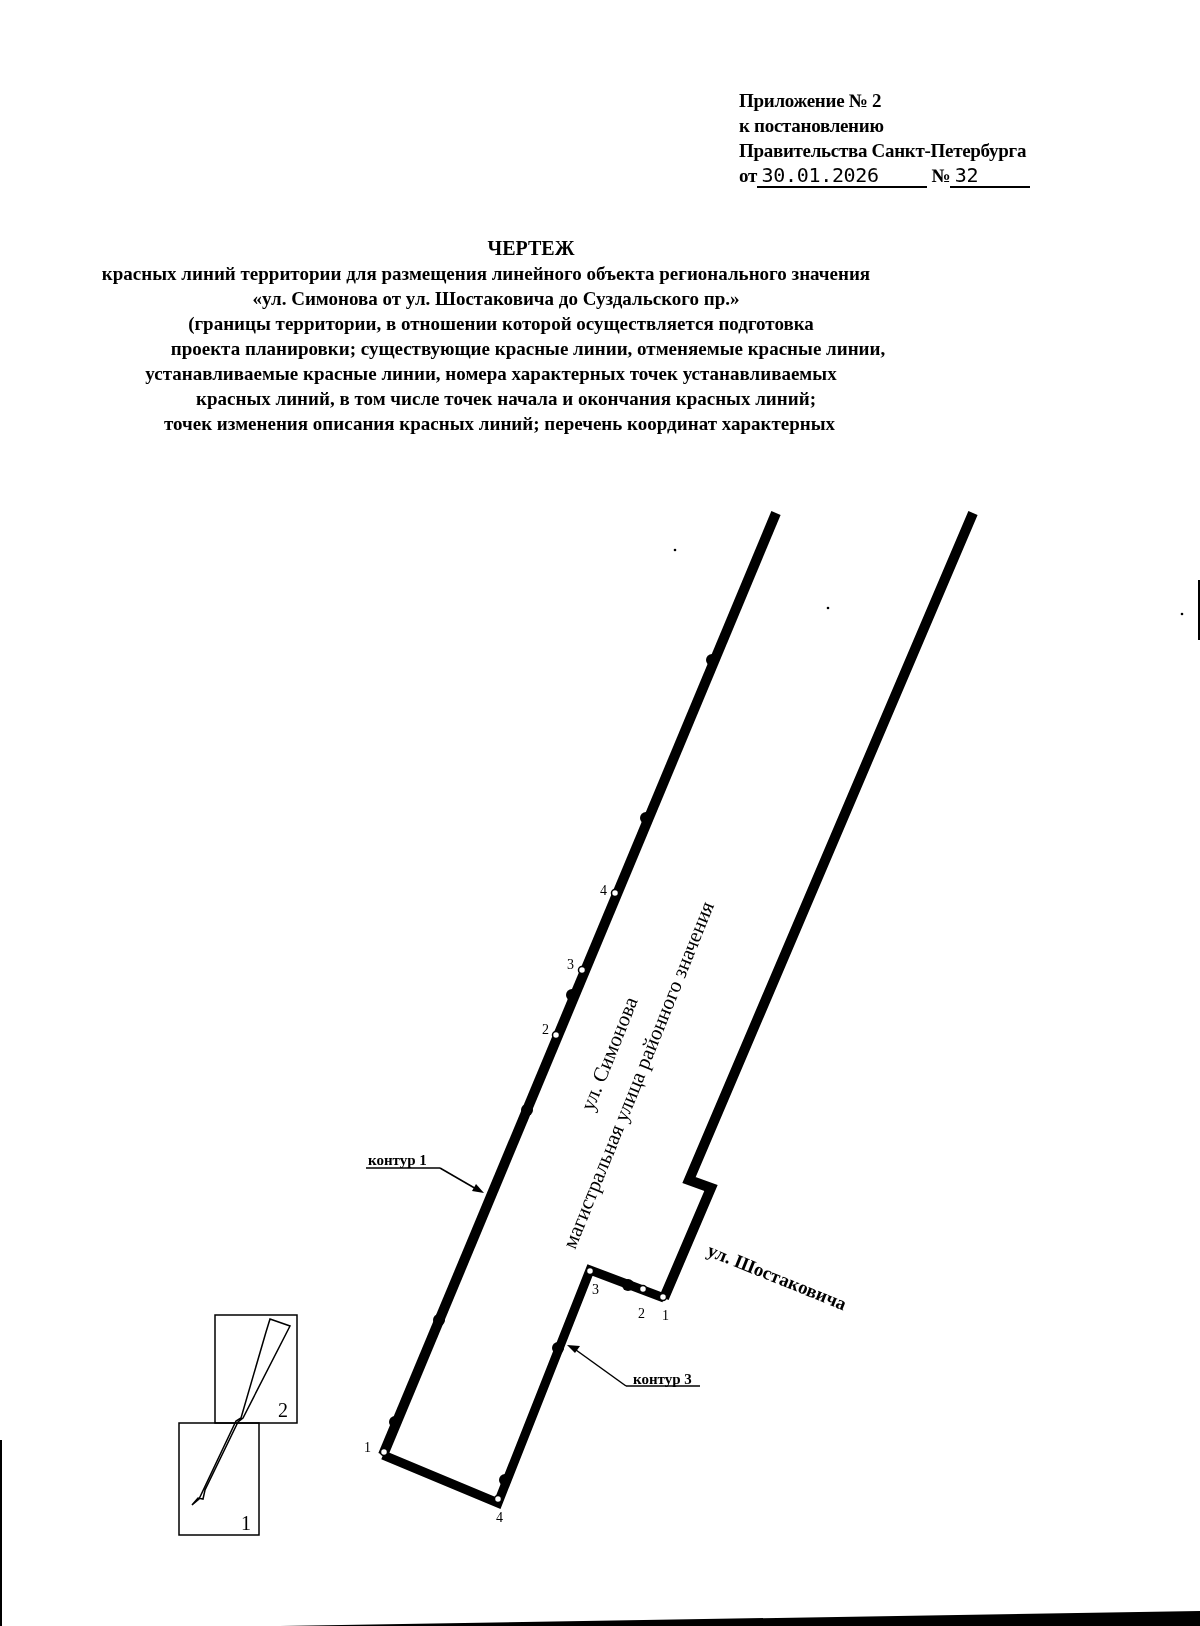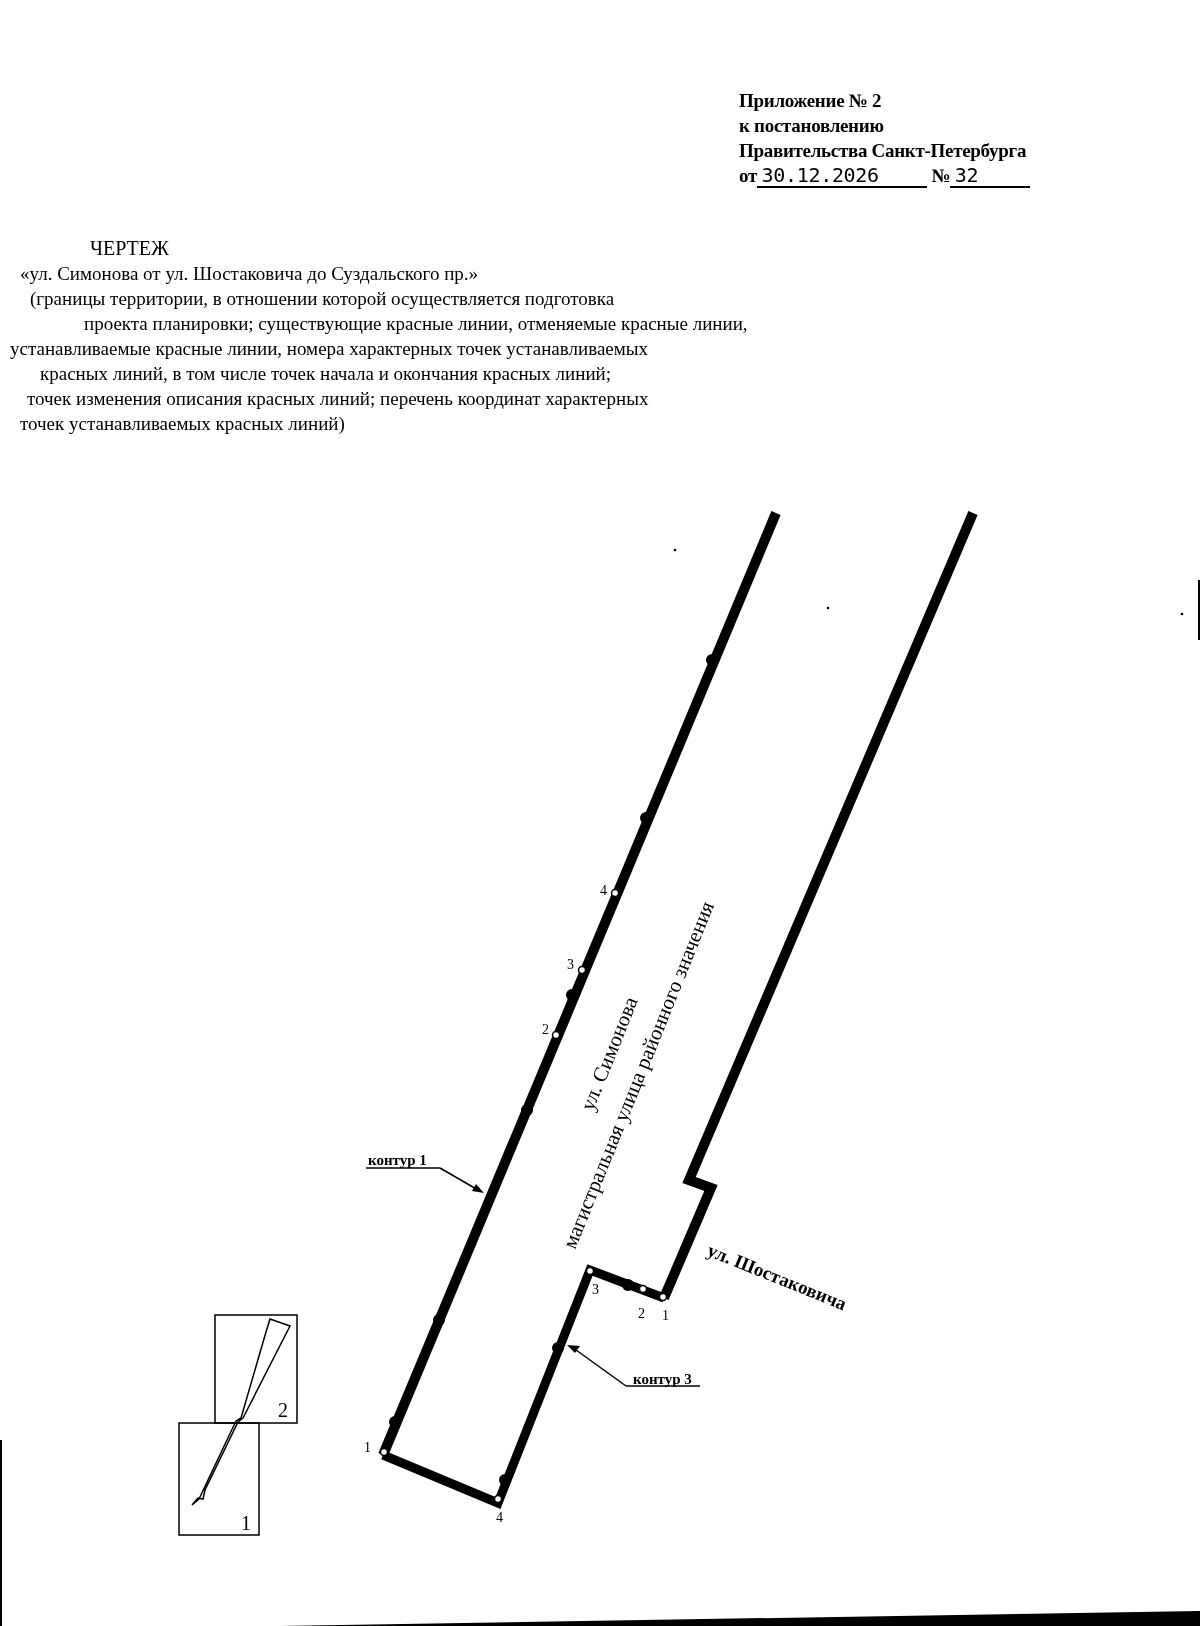--- a/index.html
+++ b/index.html
@@ -4,51 +4,51 @@
 <style>
   html, body { margin: 0; padding: 0; background: #ffffff; }
   body { width: 1200px; height: 1626px; position: relative; overflow: hidden;
          font-family: "Liberation Serif", "DejaVu Serif", serif; color: #000; }
   .scan-edge-left { position: absolute; left: 0; top: 1440px; width: 2px; height: 186px; background: #000; }
   .scan-edge-right { position: absolute; right: 0; top: 580px; width: 2px; height: 60px; background: #000; }
   .appendix { position: absolute; left: 739px; top: 88px; font-weight: bold; font-size: 19px; line-height: 25px; letter-spacing: -0.3px; }
   .appendix div { white-space: nowrap; }
   .appendix .mono { font-family: "DejaVu Sans Mono", "Liberation Mono", monospace; font-weight: normal; font-size: 20px; }
   .uline { display: inline-block; border-bottom: 2px solid #000; line-height: 20px; }
-  .title { position: absolute; left: 0; top: 236px; width: 972px; font-weight: normal; font-size: 19px; line-height: 25px; }
+  .title { position: absolute; left: 0; top: 236px; width: 972px; text-align: center; font-weight: bold; font-size: 19px; line-height: 25px; }
   .title .h { font-size: 20px; padding-left: 90px; }
   .title div { white-space: nowrap; }
   svg.drawing { position: absolute; left: 0; top: 0; width: 1200px; height: 1626px; }
   .lbl { font-family: "Liberation Serif", serif; }
 </style>
 </head>
 <body>
 
 <div class="scan-edge-left"></div>
 <div class="scan-edge-right"></div>
 
 <div class="appendix">
   <div>Приложение № 2</div>
   <div>к постановлению</div>
   <div>Правительства Санкт-Петербурга</div>
   <div>
-    <span>от</span><span class="uline" style="width:170px;">&nbsp;<span class="mono">30.12.2026</span></span>
+    <span>от</span><span class="uline" style="width:170px;">&nbsp;<span class="mono">30.01.2026</span></span>
     <span>№</span><span class="uline" style="width:80px;">&nbsp;<span class="mono">32</span></span>
   </div>
 </div>
 
 <div class="title">
   <div class="h">ЧЕРТЕЖ</div>
+  <div>красных линий территории для размещения линейного объекта регионального значения</div>
   <div style="padding-left:20px;">«ул. Симонова от ул. Шостаковича до Суздальского пр.»</div>
   <div style="padding-left:30px;">(границы территории, в отношении которой осуществляется подготовка</div>
   <div style="padding-left:40px;margin-left:44px;">проекта планировки; существующие красные линии, отменяемые красные линии,</div>
   <div style="padding-left:10px;">устанавливаемые красные линии, номера характерных точек устанавливаемых</div>
   <div style="padding-left:40px;">красных линий,  в том числе точек начала и окончания красных линий;</div>
   <div style="padding-left:20px;margin-left:7px;">точек изменения описания красных линий; перечень координат характерных</div>
-  <div style="padding-left:20px;">точек устанавливаемых красных линий)</div>
 </div>
 
 <svg class="drawing" viewBox="0 0 1200 1626">
   <g>
     <line x1="776" y1="513" x2="383" y2="1455" stroke="#000" stroke-width="10" stroke-linecap="butt"></line>
   </g>
   <g>
     <polyline points="383,1455 498,1503 590,1270 664,1298" fill="none" stroke="#000" stroke-width="9" stroke-linejoin="miter"></polyline>
   </g>
   <g>

